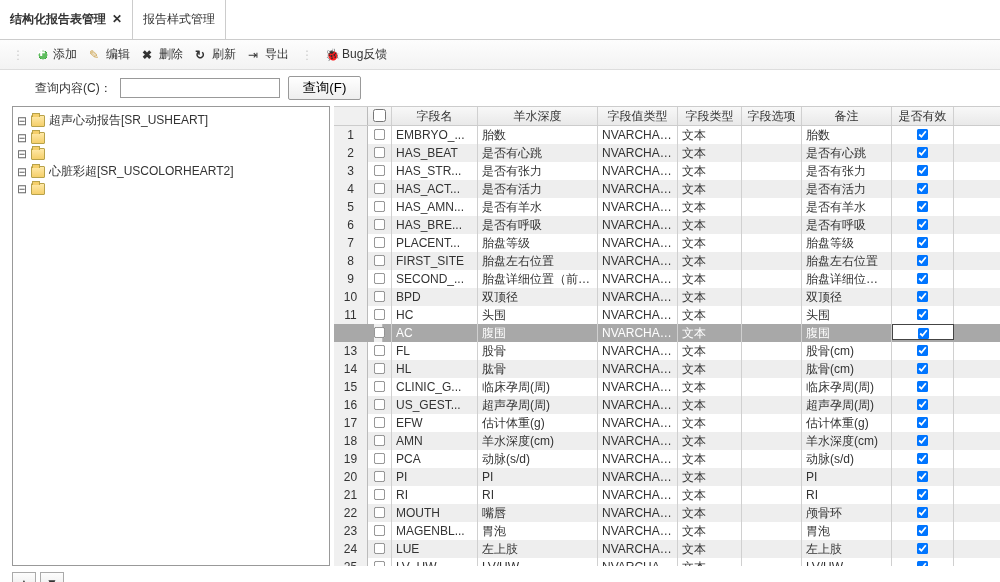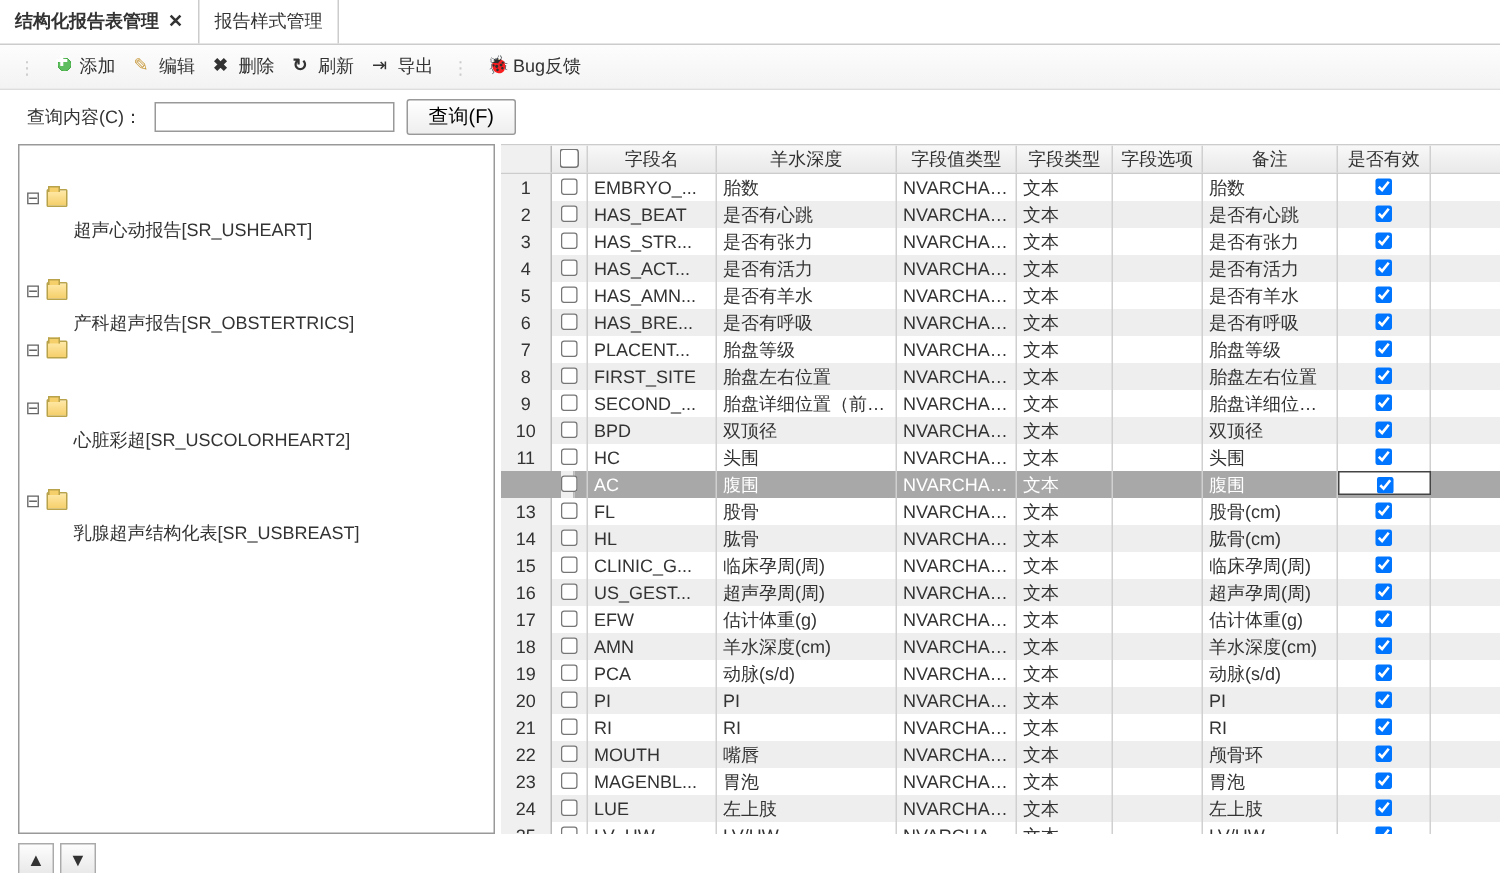--- a/index.html
+++ b/index.html
@@ -8,52 +8,52 @@
   font-size: 12px;
   color: #333;
   background: #fff;
   width: 1000px;
   height: 582px;
   overflow: hidden;
 }
 .tabs {
   display: flex;
   border-bottom: 1px solid #ccc;
-  height: 30px;
+  height: 40px;
 }
 .tab {
   padding: 3px 10px 4px 10px;
   border-right: 1px solid #ccc;
   cursor: pointer;
   display: flex;
   align-items: center;
 }
 .tab.active { font-weight: bold; }
 .tab .close-x { margin-left: 6px; font-weight: bold; cursor: pointer; }
 .toolbar {
   display: flex;
   align-items: center;
   gap: 12px;
   padding: 5px 12px;
   border-bottom: 1px solid #ddd;
   background: linear-gradient(#fdfdfd,#f3f3f3);
   height: 30px;
 }
 .toolbar .sep { color: #ccc; }
-.tbtn { display: flex; gap: 3px; cursor: pointer; }
+.tbtn { display: flex; align-items: center; gap: 3px; cursor: pointer; }
 .tbtn .ico { width: 14px; height: 14px; display: inline-block; }
 .ico-add { background: radial-gradient(circle,#5ebd5e 40%,#2e9e2e 45%,transparent 46%); position:relative;}
 .ico-add::after{content:"✚";color:#fff;position:absolute;left:1px;top:-1px;font-size:10px;}
 .ico-edit::after{content:"✎";color:#c89b3f;}
 .ico-del::after{content:"✖";color:#333;font-weight:bold;}
 .ico-refresh::after{content:"↻";color:#333;font-weight:bold;}
 .ico-export::after{content:"⇥";color:#333;}
 .ico-bug::after{content:"🐞";font-size:12px;}
 .searchbar {
-  display: flex; align-items: center; padding: 8px 18px; gap: 8px;
+  display: flex; align-items: center; padding: 8px 35px; gap: 8px;
   height: 36px;
 }
 .searchbar input[type=text] {
   width: 160px; height: 20px; border: 1px solid #999; padding: 1px 4px;
 }
 .btn {
   padding: 2px 14px; border: 1px solid #999; background: linear-gradient(#fff,#eee);
   cursor: pointer; border-radius: 2px;
 }
 .main {
@@ -66,21 +66,21 @@
   margin: 0 4px 0 12px;
   padding: 4px;
   overflow: auto;
 }
 .tree-item {
   display: flex; align-items: center; gap: 4px; padding: 1px 0;
 }
 .tree-item .twisty { width: 10px; text-align:center; color:#666; cursor:pointer;}
 .tree-item .folder { width:14px;height:12px;display:inline-block;border:1px solid #b8a24a;background:linear-gradient(#ffe9a8,#f5cf6a);border-radius:1px;position:relative;}
 .tree-item .folder::before{content:"";position:absolute;top:-3px;left:0;width:6px;height:3px;background:#f5cf6a;border:1px solid #b8a24a;border-bottom:none;}
-.tree-label { cursor: pointer; white-space: nowrap; margin-top: 43px; }
+.tree-label { cursor: pointer; white-space: nowrap; }
 
 .grid-panel {
   flex: 1;
   border-top: 1px solid #ccc;
   overflow: hidden;
   position: relative;
 }
 .grid-head, .grid-row {
   display: grid;
   grid-template-columns: 34px 24px 86px 120px 80px 64px 60px 90px 62px;
@@ -169,35 +169,33 @@
 <div class="main">
   <div class="tree-panel" id="tree">
       <div class="tree-item">
         <span class="twisty">⊟</span>
         <span class="folder"></span>
         <span class="tree-label">超声心动报告[SR_USHEART]</span>
       </div>
       <div class="tree-item">
         <span class="twisty">⊟</span>
         <span class="folder"></span>
-        <span class="tree-label">产科超声报告[SR_OBSTERTRICS]</span>
       </div>
       <div class="tree-item">
         <span class="twisty">⊟</span>
         <span class="folder"></span>
       </div>
       <div class="tree-item">
         <span class="twisty">⊟</span>
         <span class="folder"></span>
         <span class="tree-label">心脏彩超[SR_USCOLORHEART2]</span>
       </div>
       <div class="tree-item">
         <span class="twisty">⊟</span>
         <span class="folder"></span>
-        <span class="tree-label">乳腺超声结构化表[SR_USBREAST]</span>
       </div>
     </div>
 
   <div class="grid-panel">
     <div class="grid-head">
       <div class="rownum"></div>
       <div><input type="checkbox" style=""></div>
       <div>字段名</div>
       <div>羊水深度</div>
       <div>字段值类型</div>

